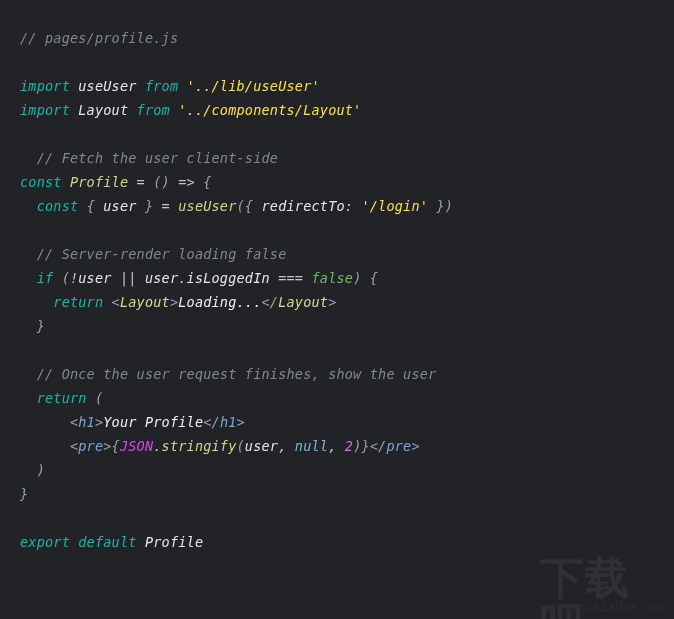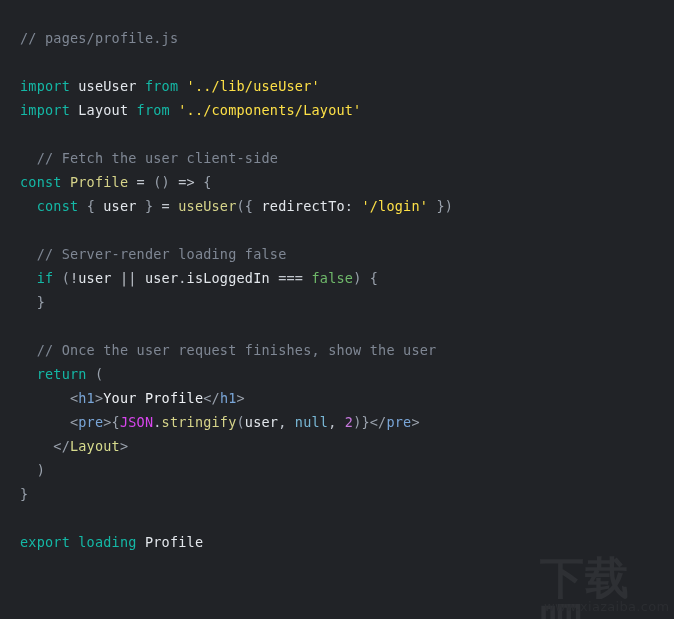--- a/index.html
+++ b/index.html
@@ -16,20 +16,21 @@
     font-family: "DejaVu Sans Mono", "Liberation Mono", monospace;
   }
   .code-area {
     position: absolute;
     left: 0;
     top: 0;
     width: 557px;
     height: 619px;
     padding: 26px 0 0 20px;
     box-sizing: border-box;
+    font-style: italic;
   }
   .code-line {
     height: 24px;
     line-height: 24px;
     font-size: 13.5px;
     letter-spacing: 0.2px;
     white-space: pre;
     color: #d6dae0;
   }
   .code-line.blank {
@@ -96,31 +97,31 @@
       <div class="code-line blank">&nbsp;</div>
       <div class="code-line"><span class="t-keyword">import</span><span class="t-punct"> </span><span class="t-ident">useUser</span><span class="t-punct"> </span><span class="t-keyword">from</span><span class="t-punct"> </span><span class="t-string">'../lib/useUser'</span></div>
       <div class="code-line"><span class="t-keyword">import</span><span class="t-punct"> </span><span class="t-ident">Layout</span><span class="t-punct"> </span><span class="t-keyword">from</span><span class="t-punct"> </span><span class="t-string">'../components/Layout'</span></div>
       <div class="code-line blank">&nbsp;</div>
       <div class="code-line"><span class="t-punct">  </span><span class="t-comment">// Fetch the user client-side</span></div>
       <div class="code-line"><span class="t-keyword">const</span><span class="t-punct"> </span><span class="t-const">Profile</span><span class="t-punct"> </span><span class="t-op">=</span><span class="t-punct"> </span><span class="t-bracket">()</span><span class="t-punct"> </span><span class="t-op">=&gt;</span><span class="t-punct"> </span><span class="t-bracket">{</span></div>
       <div class="code-line"><span class="t-punct">  </span><span class="t-keyword">const</span><span class="t-punct"> </span><span class="t-bracket">{ </span><span class="t-ident">user</span><span class="t-bracket"> }</span><span class="t-punct"> </span><span class="t-op">=</span><span class="t-punct"> </span><span class="t-func">useUser</span><span class="t-bracket">({ </span><span class="t-prop">redirectTo</span><span class="t-op">:</span><span class="t-punct"> </span><span class="t-string">'/login'</span><span class="t-bracket"> })</span></div>
       <div class="code-line blank">&nbsp;</div>
       <div class="code-line"><span class="t-punct">  </span><span class="t-comment">// Server-render loading false</span></div>
       <div class="code-line"><span class="t-punct">  </span><span class="t-keyword">if</span><span class="t-punct"> </span><span class="t-bracket">(</span><span class="t-op">!</span><span class="t-ident">user</span><span class="t-punct"> </span><span class="t-op">||</span><span class="t-punct"> </span><span class="t-ident">user</span><span class="t-op">.</span><span class="t-ident">isLoggedIn</span><span class="t-punct"> </span><span class="t-op">===</span><span class="t-punct"> </span><span class="t-bool">false</span><span class="t-bracket">)</span><span class="t-punct"> </span><span class="t-bracket">{</span></div>
+      <div class="code-line"><span class="t-punct">    </span><span class="t-keyword">return</span><span class="t-punct"> </span><span class="t-bracket">&lt;</span><span class="t-tag">Layout</span><span class="t-bracket">&gt;</span><span class="t-text">Loading...</span><span class="t-bracket">&lt;/</span><span class="t-tag">Layout</span><span class="t-bracket">&gt;</span></div>
       <div class="code-line"><span class="t-punct">  </span><span class="t-bracket">}</span></div>
       <div class="code-line blank">&nbsp;</div>
       <div class="code-line"><span class="t-punct">  </span><span class="t-comment">// Once the user request finishes, show the user</span></div>
       <div class="code-line"><span class="t-punct">  </span><span class="t-keyword">return</span><span class="t-punct"> </span><span class="t-bracket">(</span></div>
       <div class="code-line"><span class="t-punct">      </span><span class="t-bracket">&lt;</span><span class="t-htmltag">h1</span><span class="t-bracket">&gt;</span><span class="t-text">Your Profile</span><span class="t-bracket">&lt;/</span><span class="t-htmltag">h1</span><span class="t-bracket">&gt;</span></div>
       <div class="code-line"><span class="t-punct">      </span><span class="t-bracket">&lt;</span><span class="t-htmltag">pre</span><span class="t-bracket">&gt;</span><span class="t-bracket">{</span><span class="t-object">JSON</span><span class="t-op">.</span><span class="t-func">stringify</span><span class="t-bracket">(</span><span class="t-ident">user</span><span class="t-op">,</span><span class="t-punct"> </span><span class="t-null">null</span><span class="t-op">,</span><span class="t-punct"> </span><span class="t-number">2</span><span class="t-bracket">)}</span><span class="t-bracket">&lt;/</span><span class="t-htmltag">pre</span><span class="t-bracket">&gt;</span></div>
-      <div class="code-line"><span class="t-punct">    </span><span class="t-bracket">&lt;/</span><span class="t-tag">Layout</span><span class="t-bracket">&gt;</span></div>
       <div class="code-line"><span class="t-punct">  </span><span class="t-bracket">)</span></div>
       <div class="code-line"><span class="t-bracket">}</span></div>
       <div class="code-line blank">&nbsp;</div>
-      <div class="code-line"><span class="t-keyword">export</span><span class="t-punct"> </span><span class="t-keyword">loading</span><span class="t-punct"> </span><span class="t-ident">Profile</span></div>
+      <div class="code-line"><span class="t-keyword">export</span><span class="t-punct"> </span><span class="t-keyword">default</span><span class="t-punct"> </span><span class="t-ident">Profile</span></div>
     </div>
 
   <div class="watermark">
     <div class="wm-cjk">下载吧</div>
     <div class="wm-url">www.xiazaiba.com</div>
   </div>
 
 </div>
 
 </body></html>

